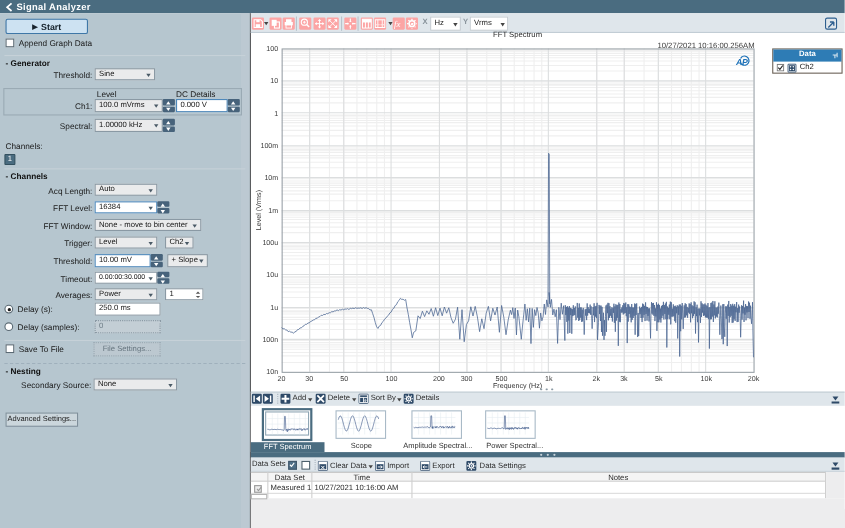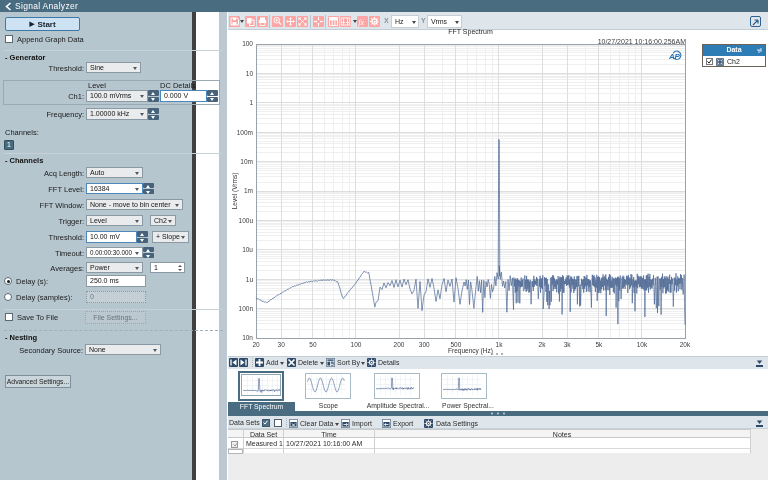--- a/index.html
+++ b/index.html
@@ -24,23 +24,23 @@
 .ticon svg,.sicon svg{position:absolute;left:0;top:0;display:block}
 .tt{position:absolute;font-size:7px;color:#2b2b2b;white-space:nowrap}
 .car{position:absolute;width:0;height:0;border-left:2.5px solid transparent;border-right:2.5px solid transparent;border-top:3px solid #444}
 .vsep{position:absolute;width:1px;background:#b9c4cc}
 svg{display:block}
 </style></head><body>
 <div class="a" style="left:0;top:0;width:768px;height:12px;background:#4a6c80">
 <svg width="7" height="9" style="position:absolute;left:5px;top:1.5px">
       <path d="M5.5 1L1.5 4.5L5.5 8" stroke="#fff" stroke-width="1.6" fill="none"></path>
     </svg>
-<div class="a" style="left:15px;top:1px;color:#fff;font-size:8.5px;font-weight:normal;letter-spacing:.3px">Signal Analyzer</div>
+<div class="a" style="left:15px;top:1px;color:#fff;font-size:8.5px;font-weight:bold;letter-spacing:.3px">Signal Analyzer</div>
   </div>
-<div class="a" style="left:0;top:12px;width:196px;height:468px;background:#b6c6cf;border-right:4px solid #404040">
+<div class="a" style="left:0;top:12px;width:228px;height:468px;background:#b6c6cf;border-right:1px solid #404040">
 <div class="a" style="left:219px;top:0;width:8px;height:468px;background:#bcc9d2"></div>
 <div class="a" style="left:5px;top:5px;width:75px;height:14px;background:#cde2f2;border:1px solid #3f77a7;border-radius:2px;display:flex;align-items:center;justify-content:center;font-size:8px;color:#16222c;font-weight:bold"><span style="font-size:6.5px;margin-right:3px">▶</span>Start</div>
 <div class="cb" style="left:5px;top:23px"></div>
     <div class="lbl" style="left:17px;top:23px">Append Graph Data</div>
     <div class="sep" style="top:38px"></div>
     <div class="hdr" style="left:5px;top:41px">- Generator</div>
     <div class="rl" style="left:4px;top:52px;width:80px">Threshold:</div>
     <div class="combo" style="left:86px;top:50px;width:55px;height:11px;line-height:9px;font-size:7px">Sine<i></i></div>
     <div class="a" style="left:3px;top:68px;width:217px;height:25px;border:1px solid #9aaab4"></div>
     <div class="lbl" style="left:88px;top:69px">Level</div>
@@ -57,21 +57,21 @@
     </div>
     <div class="bfield" style="left:160px;top:78px;width:47px;height:12px;line-height:10px">0.000 V</div>
     <div class="spin" style="left:207px;top:78px;height:12px">
       <b style="top:0;height:5.5px">
         <i></i>
       </b>
       <s style="top:6.5px;height:5.5px">
         <i></i>
       </s>
     </div>
-    <div class="rl" style="left:4px;top:98px;width:80px">Frequency:</div>
+    <div class="rl" style="left:4px;top:98px;width:80px">Spectral:</div>
     <div class="combo" style="left:86px;top:96px;width:62px;height:12px;line-height:10px;font-size:7px">1.00000 kHz<i></i></div>
     <div class="spin" style="left:148px;top:96px;height:12px">
       <b style="top:0;height:5.5px">
         <i></i>
       </b>
       <s style="top:6.5px;height:5.5px">
         <i></i>
       </s>
     </div>
     <div class="lbl" style="left:5px;top:116px">Channels:</div>

